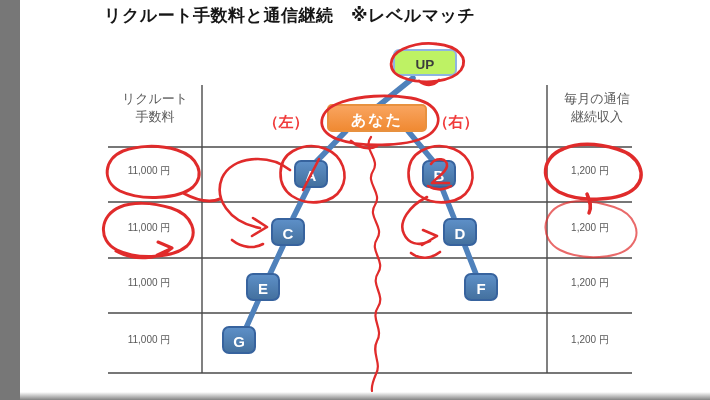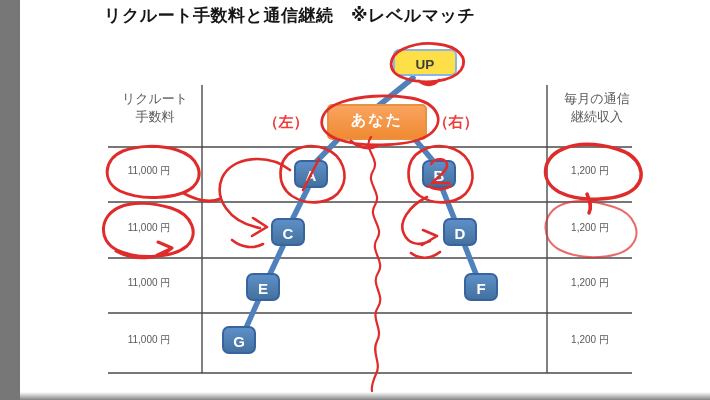--- a/index.html
+++ b/index.html
@@ -24,25 +24,25 @@
     width:48px;text-align:center;font-size:15px;color:#f03b3b;font-weight:600;
   }
   .node{
     width:34px;height:28px;border-radius:7px;line-height:28px;text-align:center;
     background:linear-gradient(#5d8fc7,#44719f);background-color:#4b7db9;
     border:2px solid #37639e;color:#fff;font-size:15px;font-weight:600;
     box-sizing:border-box;
   }
   .up-box{
     width:64px;height:27px;border-radius:6px;line-height:27px;text-align:center;
-    background:#fde047;border:2px solid #8eb4e3;color:#3c3c3c;font-size:13.5px;
+    background:#bef264;border:2px solid #8eb4e3;color:#3c3c3c;font-size:13.5px;
     font-weight:600;box-sizing:border-box;
   }
   .root-box{
-    width:100px;height:36px;border-radius:5px;line-height:28px;text-align:center;
+    width:100px;height:28px;border-radius:5px;line-height:28px;text-align:center;
     background:linear-gradient(#f9a45f,#f08a33);background-color:#f79646;
     border:2px solid #e8913f;color:#fff;font-size:15px;font-weight:bold;
     box-sizing:border-box;letter-spacing:2px;
   }
   .caption-wrap{
     left:0;right:0;bottom:0;text-align:center;
   }
   .caption{
     display:inline-block;padding:1px 14px 5px 14px;border-radius:8px;
     background:rgba(40,40,40,.45);

